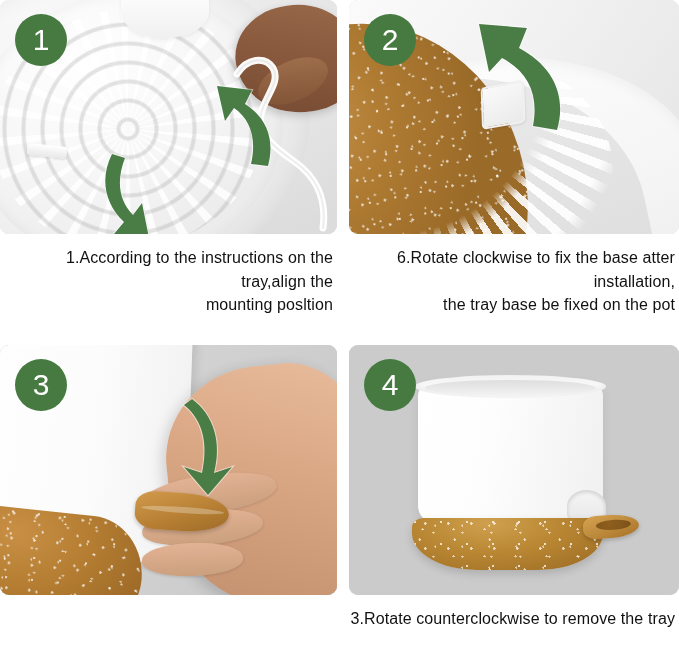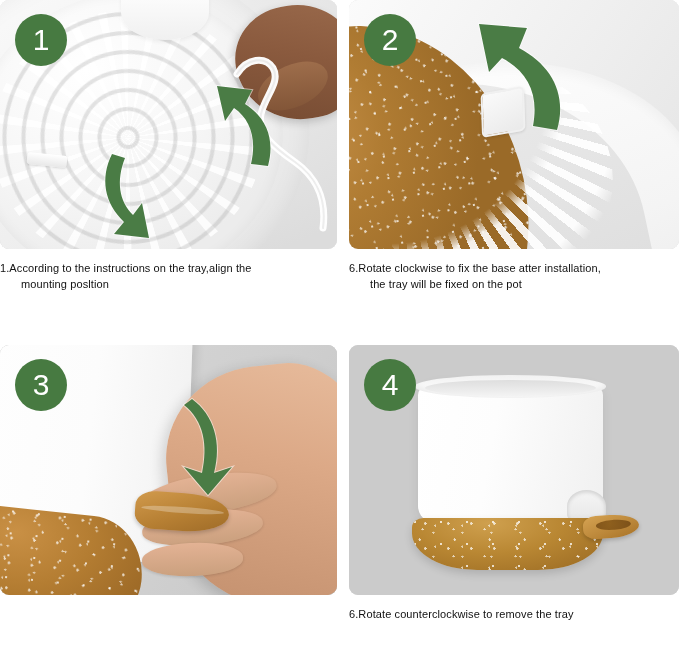--- a/index.html
+++ b/index.html
@@ -62,25 +62,26 @@
     font-size: 30px;
     font-weight: 400;
     line-height: 1;
     z-index: 30;
     font-family: "Liberation Sans", sans-serif;
   }
 
   
   .caption {
     margin-top: 12px;
-    font-size: 11px;
+    font-size: 16px;
     line-height: 1.45;
     color: #111111;
     letter-spacing: 0.1px;
     padding-right: 4px;
+    text-align: right;
   }
   .caption .cont { display: block; padding-left: 21px; }
 
   
   .scene1 { position: absolute; inset: 0; background: #efefef; }
   .s1-bg {
     position: absolute; inset: -4% -4%;
     background:
       radial-gradient(120% 100% at 20% 10%, #f7f7f7 0%, #e8e8e8 55%, #dcdcdc 100%);
   }
@@ -414,21 +415,21 @@
 
           <svg class="arrow-svg" style="left:112px; top:18px;" width="140" height="120" viewBox="0 0 140 120">
             <path class="arrow-path" d="M96 112 C 106 78, 92 48, 58 30 L 66 10 L 18 6 L 28 54 L 41 40
                      C 67 54, 78 76, 72 108 Z"></path>
           </svg>
         </div>
         <div class="badge">2</div>
       </div>
       <div class="caption">
         <span>6.Rotate clockwise to fix the base atter installation,</span>
-        <span class="cont">the tray will be fixed on the pot</span>
+        <span class="cont">the tray base be fixed on the pot</span>
       </div>
     </div>
 
     <div class="step-cell">
       <div class="photo tall">
         <div class="scene3">
           <div class="s3-bg"></div>
           <div class="s3-pot"></div>
           <div class="s3-base">
             <div class="s2-speck"></div>
@@ -456,19 +457,19 @@
           <div class="s4-lip-in"></div>
           <div class="s4-notch"></div>
           <div class="s4-tray">
             <div class="s2-speck"></div>
           </div>
           <div class="s4-spout"></div>
         </div>
         <div class="badge">4</div>
       </div>
       <div class="caption">
-        <span>6.Rotate counterclockwise to remove the tray</span>
+        <span>3.Rotate counterclockwise to remove the tray</span>
         <span class="cont"></span>
       </div>
     </div>
 
   </div>
 </div>
 
 </body></html>

